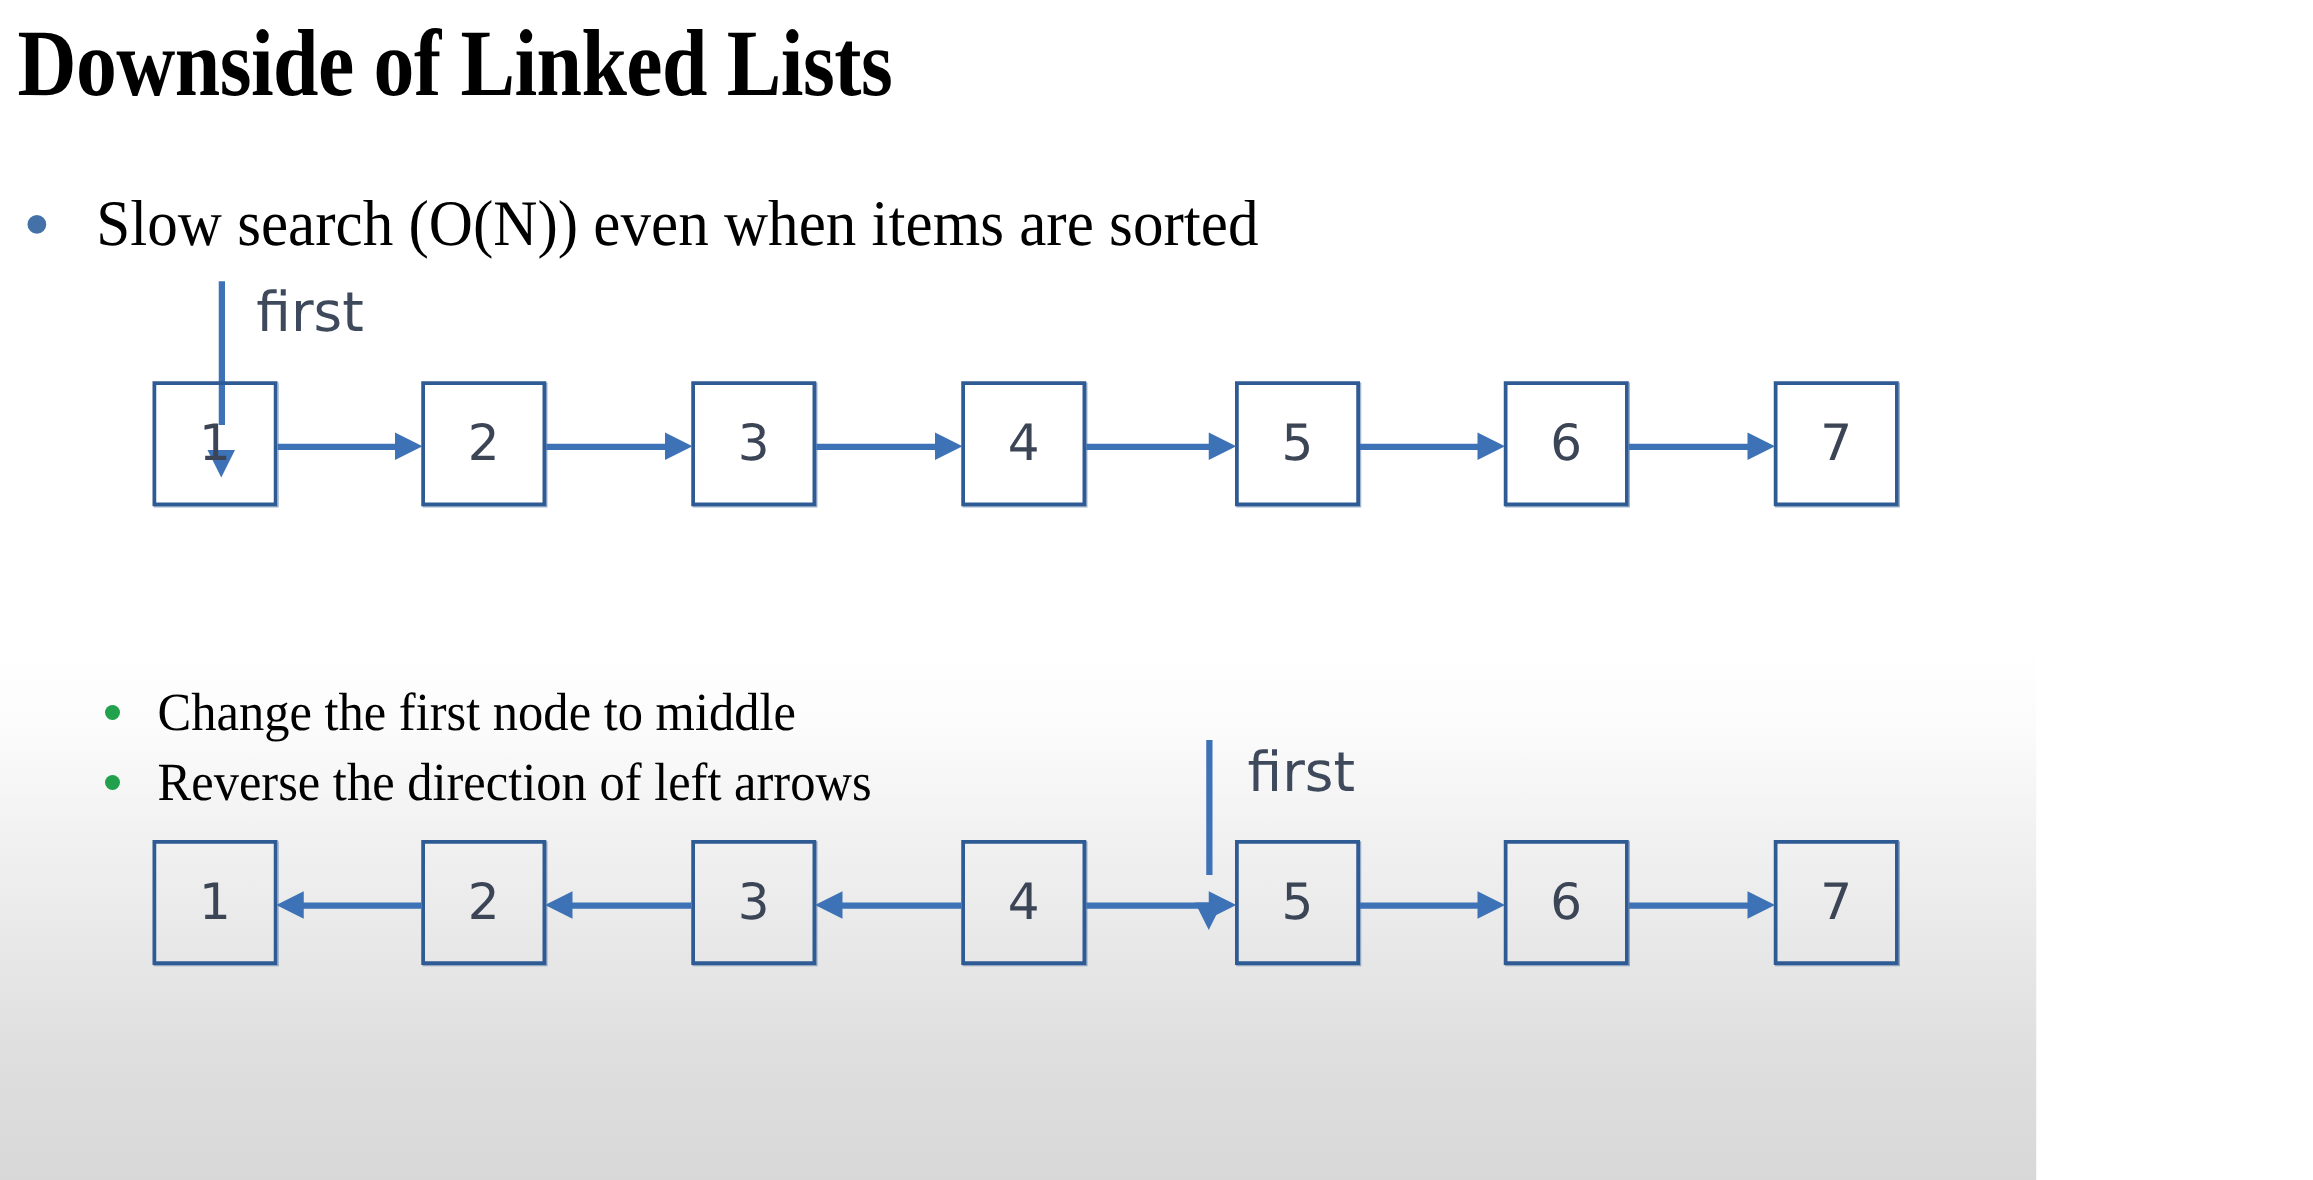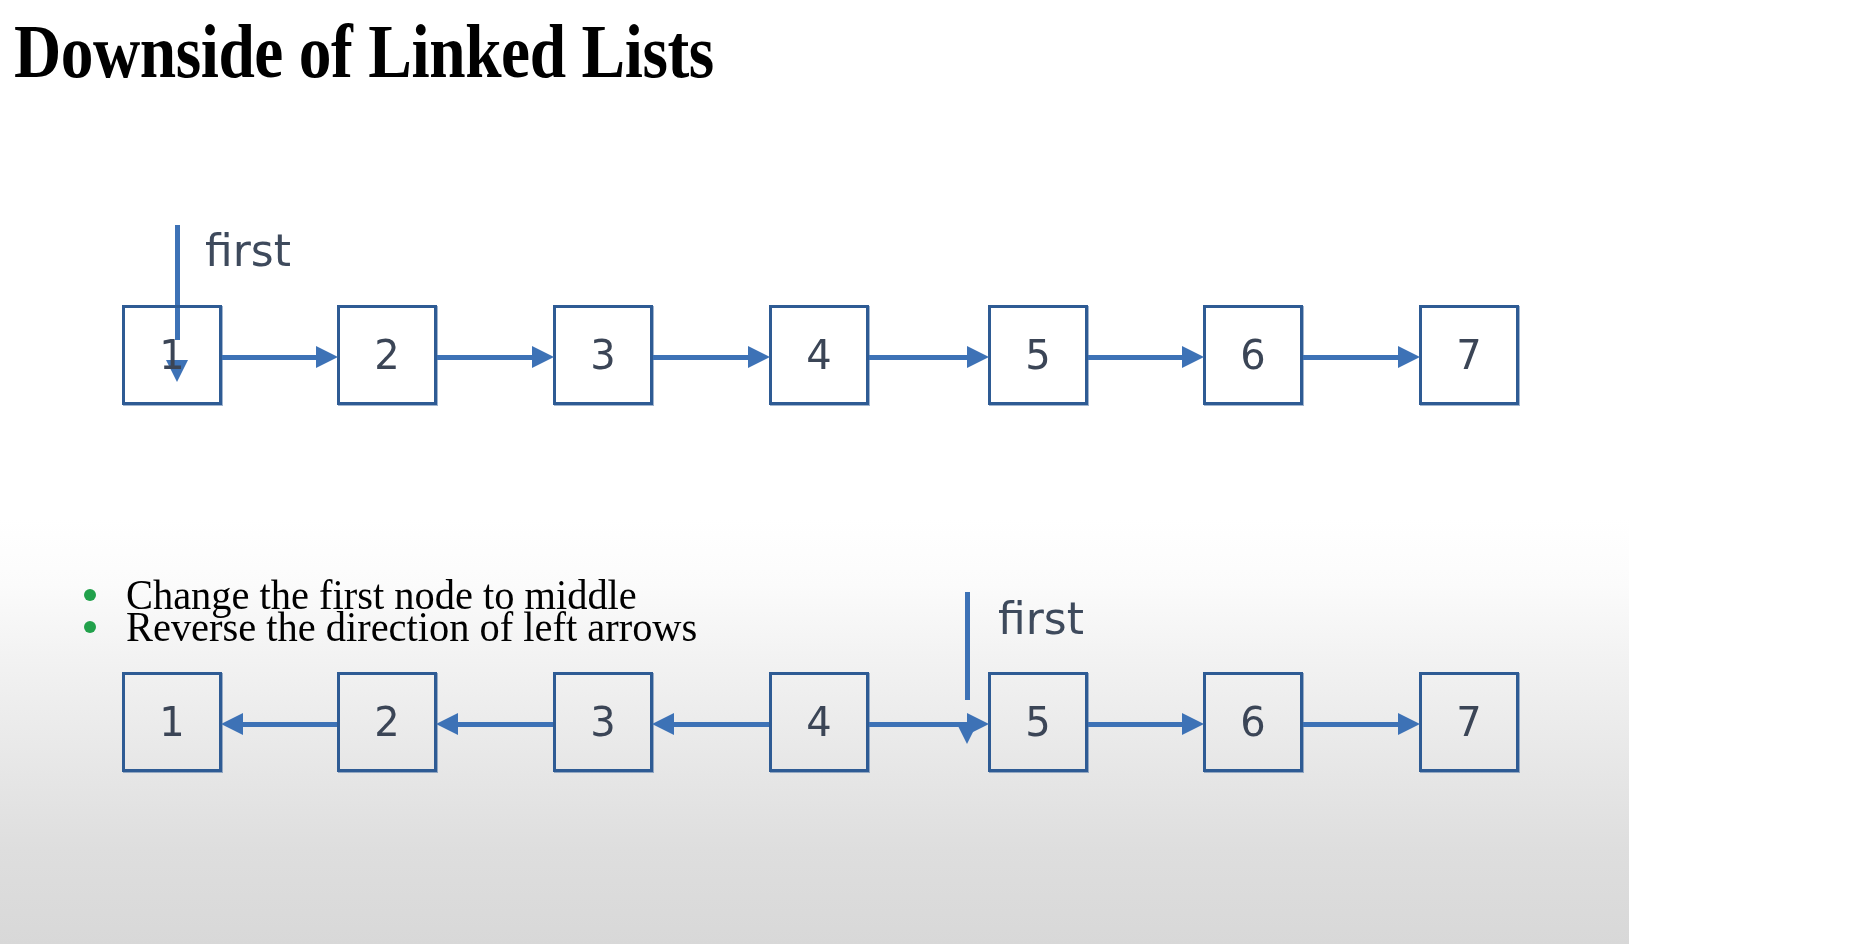--- a/index.html
+++ b/index.html
@@ -80,21 +80,21 @@
     font-family: "Liberation Serif", serif;
     font-size: 43px;
     line-height: 46px;
     color: #000000;
     transform: scaleX(0.94);
     transform-origin: left center;
   }
 
   #bullet-slow   { left: 22px; top: 152px; }
   #bullet-improve{ left: 22px; top: 487px; }
-  #bullet-change { left: 84px; top: 548px; margin-top: 24px; }
+  #bullet-change { left: 84px; top: 548px; }
   #bullet-reverse{ left: 84px; top: 604px; text-align: center; }
 
   
   .diagram { position: absolute; }
   #diagram-sorted  { left: 0; top: 0; width: 1850px; height: 944px; }
   #diagram-middle  { left: 0; top: 0; width: 1850px; height: 944px; }
 
   .node {
     position: absolute;
     width: 100px;
@@ -167,20 +167,24 @@
     white-space: nowrap;
   }
 </style>
 </head>
 <body>
 
 <div id="slide">
 
   <div id="title">Downside of Linked Lists</div>
 
+  <div class="bullet-row lvl1" id="bullet-slow">
+    <span class="bullet-dot"></span>
+    <span class="bullet-text">Slow search (O(N)) even when items are sorted</span>
+  </div>
 
   <div class="diagram" id="diagram-sorted">
 
     <div class="first-arrow" style="left:175px; top:225px; height:135px;">
       <span class="stem" style="height:115px;"></span>
       <span class="tip" style="bottom:-22px;"></span>
     </div>
     <div class="first-label" style="left:205px; top:225px;">first</div>
 
     <div class="node" style="left:122px;  top:305px;">

